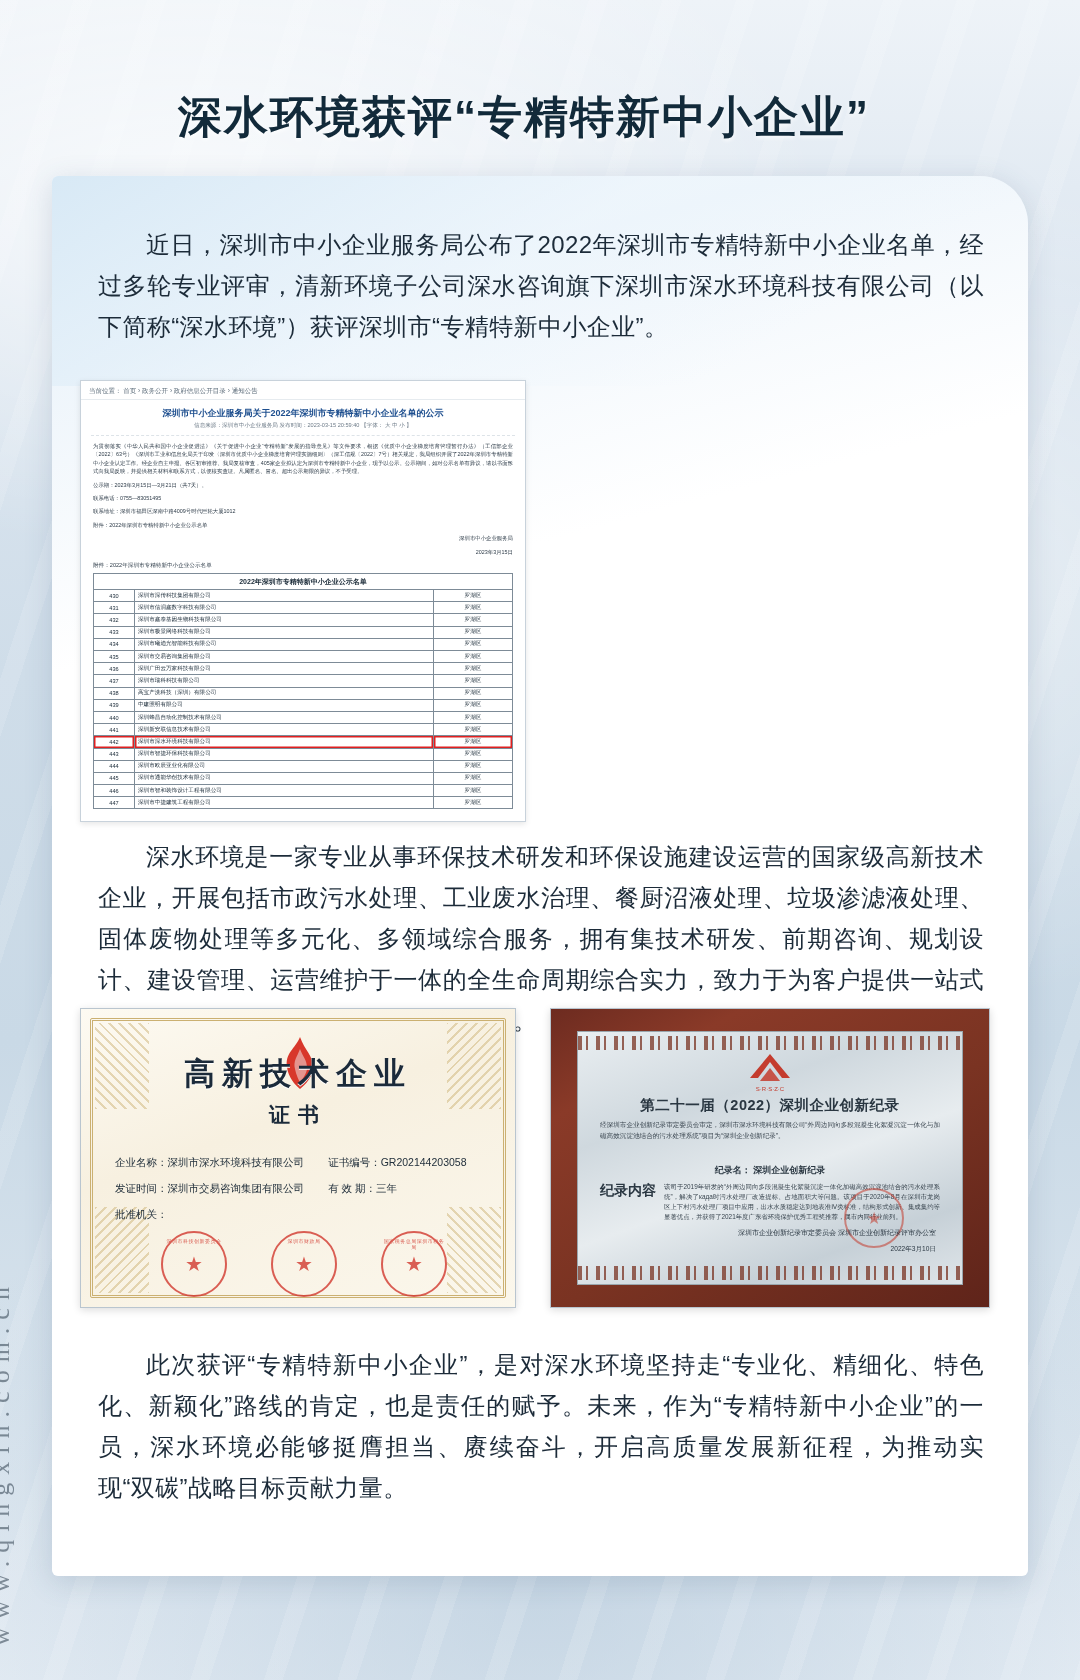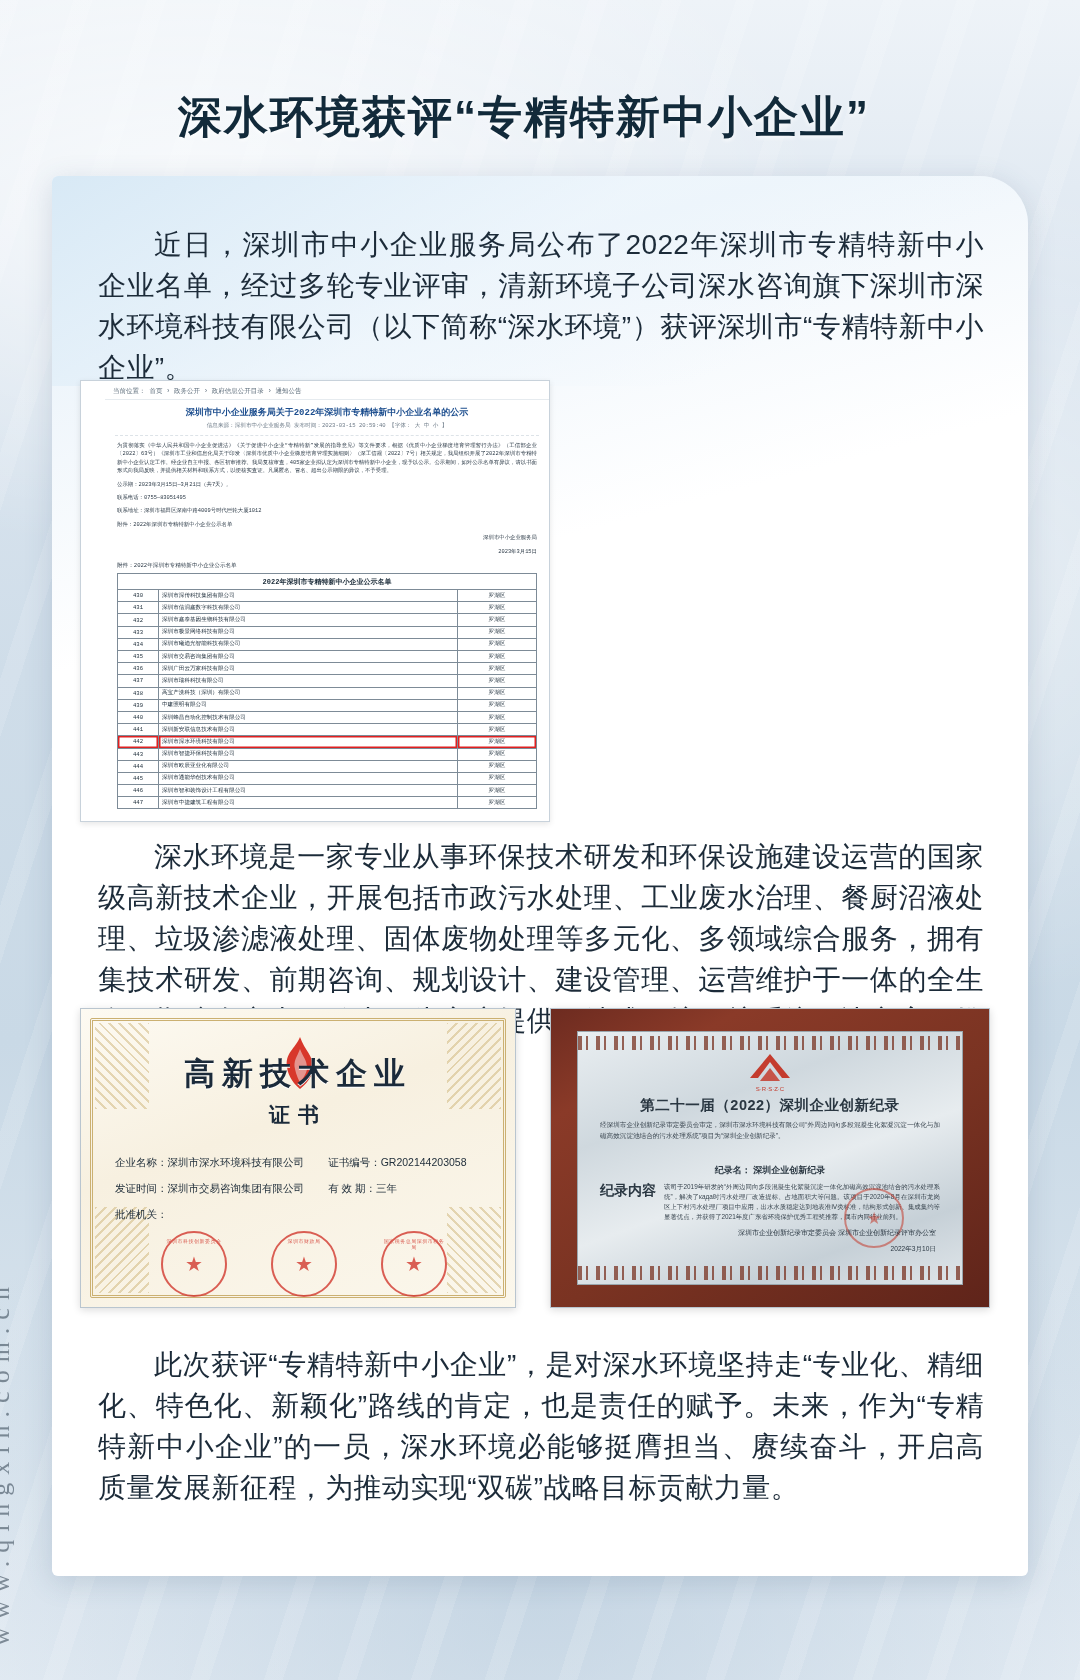--- a/index.html
+++ b/index.html
@@ -57,21 +57,21 @@
     overflow: hidden;
   }
   .card-sheen {
     position: absolute;
     top: 0; left: 0;
     width: 976px; height: 210px;
     background: linear-gradient(150deg, rgba(214,232,245,0.95) 0%, rgba(236,245,252,0.6) 45%, rgba(255,255,255,0) 75%);
     pointer-events: none;
   }
   .para {
-    font-size: 28px;
+    font-size: 24px;
     line-height: 41px;
     letter-spacing: 0.4px;
     color: #1c2b39;
     text-align: justify;
   }
   .indent { text-indent: 2em; }
 
   #intro-para {
     position: absolute;
     left: 46px;
@@ -83,22 +83,21 @@
   .notice-shot {
     position: absolute;
     left: 28px;
     top: 204px;
     width: 444px;
     height: 440px;
     background: #ffffff;
     border: 1px solid #c8d2db;
     box-shadow: 0 2px 6px rgba(0,0,0,0.10);
     overflow: hidden;
-    font-family: Liberation Mono, monospace;
-    padding-left: 24px;
+    font-family: Liberation Sans, sans-serif;
   }
   .ns-crumb {
     font-size: 6.5px;
     color: #5b6b79;
     padding: 6px 8px 3px 8px;
     border-bottom: 1px solid #e6ebef;
   }
   .ns-title {
     margin: 7px 10px 2px 10px;
     font-size: 9px;

